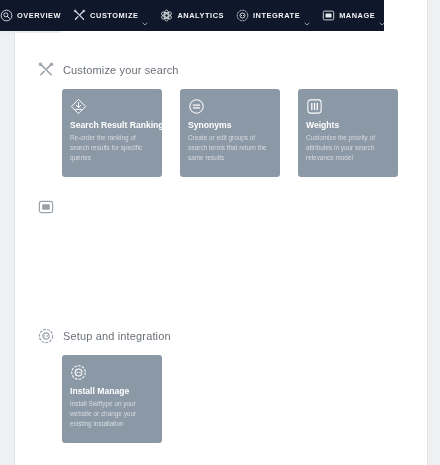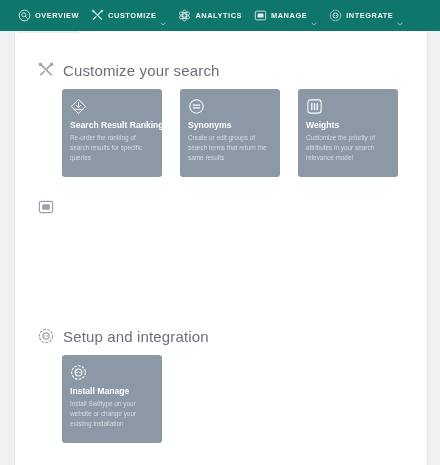--- a/index.html
+++ b/index.html
@@ -41,26 +41,25 @@
     background: #ffffff;
     box-sizing: border-box;
     border-left: 1px solid #e2e5e8;
     border-right: 1px solid #e2e5e8;
   }
 
   
   .topnav {
     position: absolute;
     left: 0; top: 0;
-    width: 440px;
+    width: 384px;
     height: 31px;
-    background: #0f766e;
+    background: #0f172a;
     display: flex;
     align-items: center;
-    padding-left: 18px;
     box-sizing: border-box;
     z-index: 5;
   }
   .nav-item {
     display: flex;
     align-items: center;
     height: 31px;
     margin-right: 12px;
     position: relative;
     cursor: pointer;
@@ -113,21 +112,21 @@
     height: 20px;
   }
   .section-icon {
     width: 16px; height: 16px;
     margin-right: 9px;
     flex: 0 0 auto;
     display: block;
   }
   .section-icon svg { display: block; }
   .section-title {
-    font-size: 15px;
+    font-size: 11px;
     color: #6a7078;
     letter-spacing: 0.15px;
     white-space: nowrap;
   }
   .cards {
     display: flex;
     margin-left: 24px;
     margin-top: 9px;
   }
   .card {
@@ -213,42 +212,42 @@
           <ellipse cx="8" cy="8" rx="6.8" ry="2.9" fill="none" stroke="#e6eaee" stroke-width="1" transform="rotate(-30 8 8)"></ellipse>
           <ellipse cx="8" cy="8" rx="6.8" ry="2.9" fill="none" stroke="#e6eaee" stroke-width="1" transform="rotate(90 8 8)"></ellipse>
         </svg>
       </span>
       <span class="nav-label">ANALYTICS</span>
     </div>
 
     <div class="nav-item">
       <span class="nav-icon">
         <svg viewBox="0 0 16 16" width="13" height="13">
-          <rect x="1.6" y="2.6" width="12.8" height="10.8" rx="1.6" fill="none" stroke="#e6eaee" stroke-width="1.1"></rect>
-          <rect x="4.3" y="5.4" width="7.4" height="5.2" rx="0.6" fill="#e6eaee"></rect>
-        </svg>
-      </span>
-      <span class="nav-label">MANAGE</span>
-      <span class="nav-caret">
-        <svg viewBox="0 0 10 10" width="6" height="6">
-          <path d="M1.5 3.4 L5 6.6 L8.5 3.4" stroke="#d9dee3" stroke-width="1.1" fill="none" stroke-linecap="round"></path>
-        </svg>
-      </span>
-    </div>
-
-    <div class="nav-item">
-      <span class="nav-icon">
-        <svg viewBox="0 0 16 16" width="13" height="13">
           <circle cx="8" cy="8" r="6.5" fill="none" stroke="#e6eaee" stroke-width="1.1" stroke-dasharray="2.6 1.1"></circle>
           <circle cx="8" cy="8" r="3.1" fill="none" stroke="#e6eaee" stroke-width="1.1"></circle>
           <circle cx="6.7" cy="8" r="0.75" fill="#e6eaee"></circle>
           <circle cx="9.3" cy="8" r="0.75" fill="#e6eaee"></circle>
         </svg>
       </span>
       <span class="nav-label">INTEGRATE</span>
+      <span class="nav-caret">
+        <svg viewBox="0 0 10 10" width="6" height="6">
+          <path d="M1.5 3.4 L5 6.6 L8.5 3.4" stroke="#d9dee3" stroke-width="1.1" fill="none" stroke-linecap="round"></path>
+        </svg>
+      </span>
+    </div>
+
+    <div class="nav-item">
+      <span class="nav-icon">
+        <svg viewBox="0 0 16 16" width="13" height="13">
+          <rect x="1.6" y="2.6" width="12.8" height="10.8" rx="1.6" fill="none" stroke="#e6eaee" stroke-width="1.1"></rect>
+          <rect x="4.3" y="5.4" width="7.4" height="5.2" rx="0.6" fill="#e6eaee"></rect>
+        </svg>
+      </span>
+      <span class="nav-label">MANAGE</span>
       <span class="nav-caret">
         <svg viewBox="0 0 10 10" width="6" height="6">
           <path d="M1.5 3.4 L5 6.6 L8.5 3.4" stroke="#d9dee3" stroke-width="1.1" fill="none" stroke-linecap="round"></path>
         </svg>
       </span>
     </div>
 
   </div>
 
   <div class="content">

